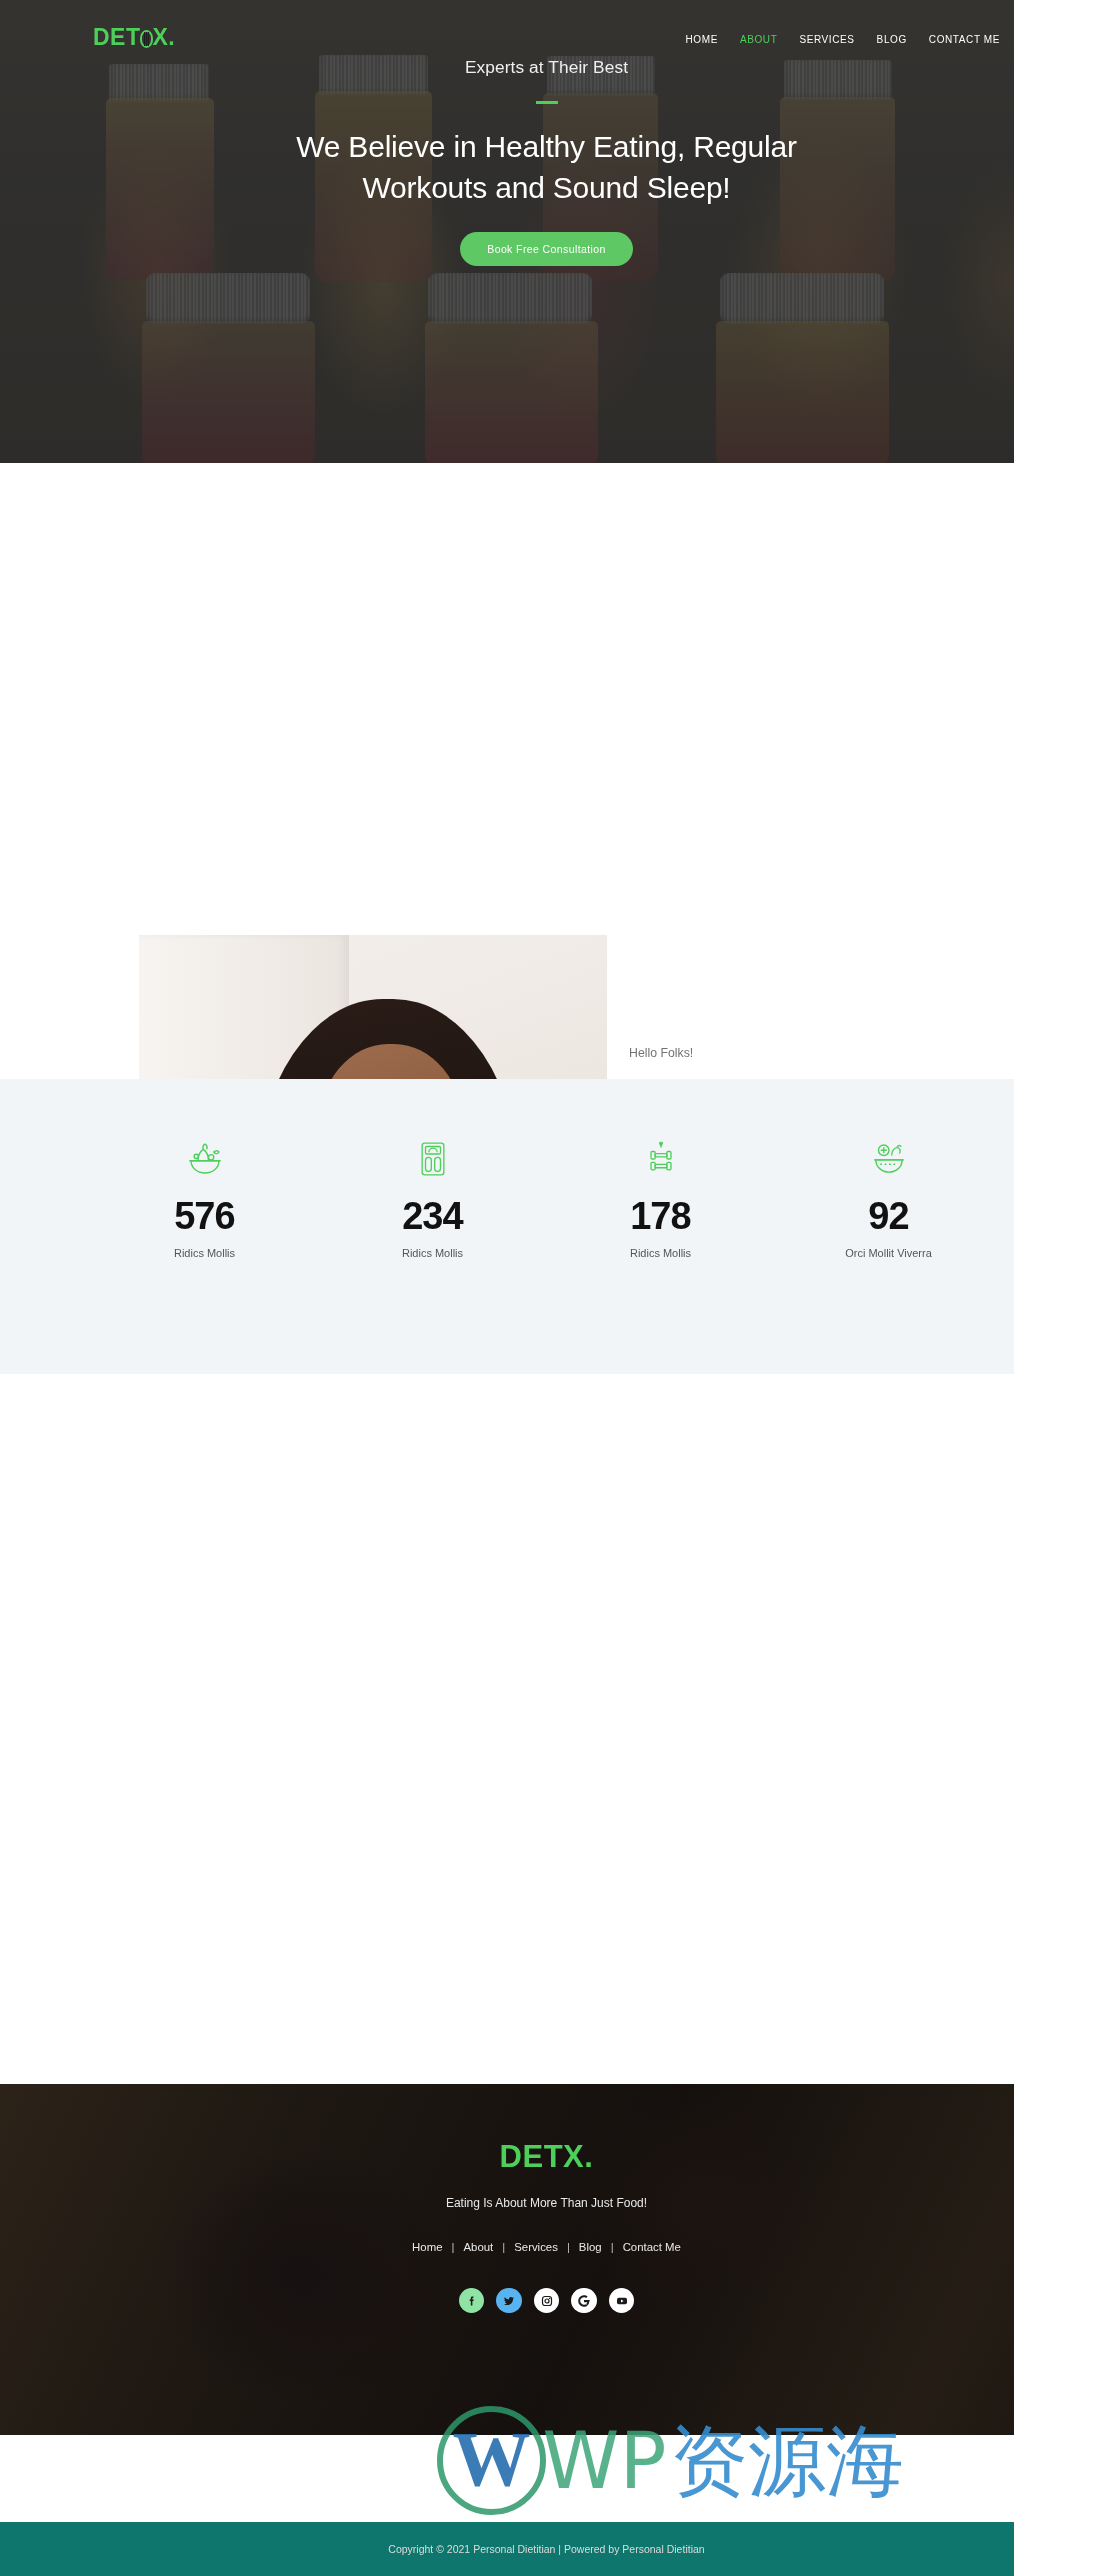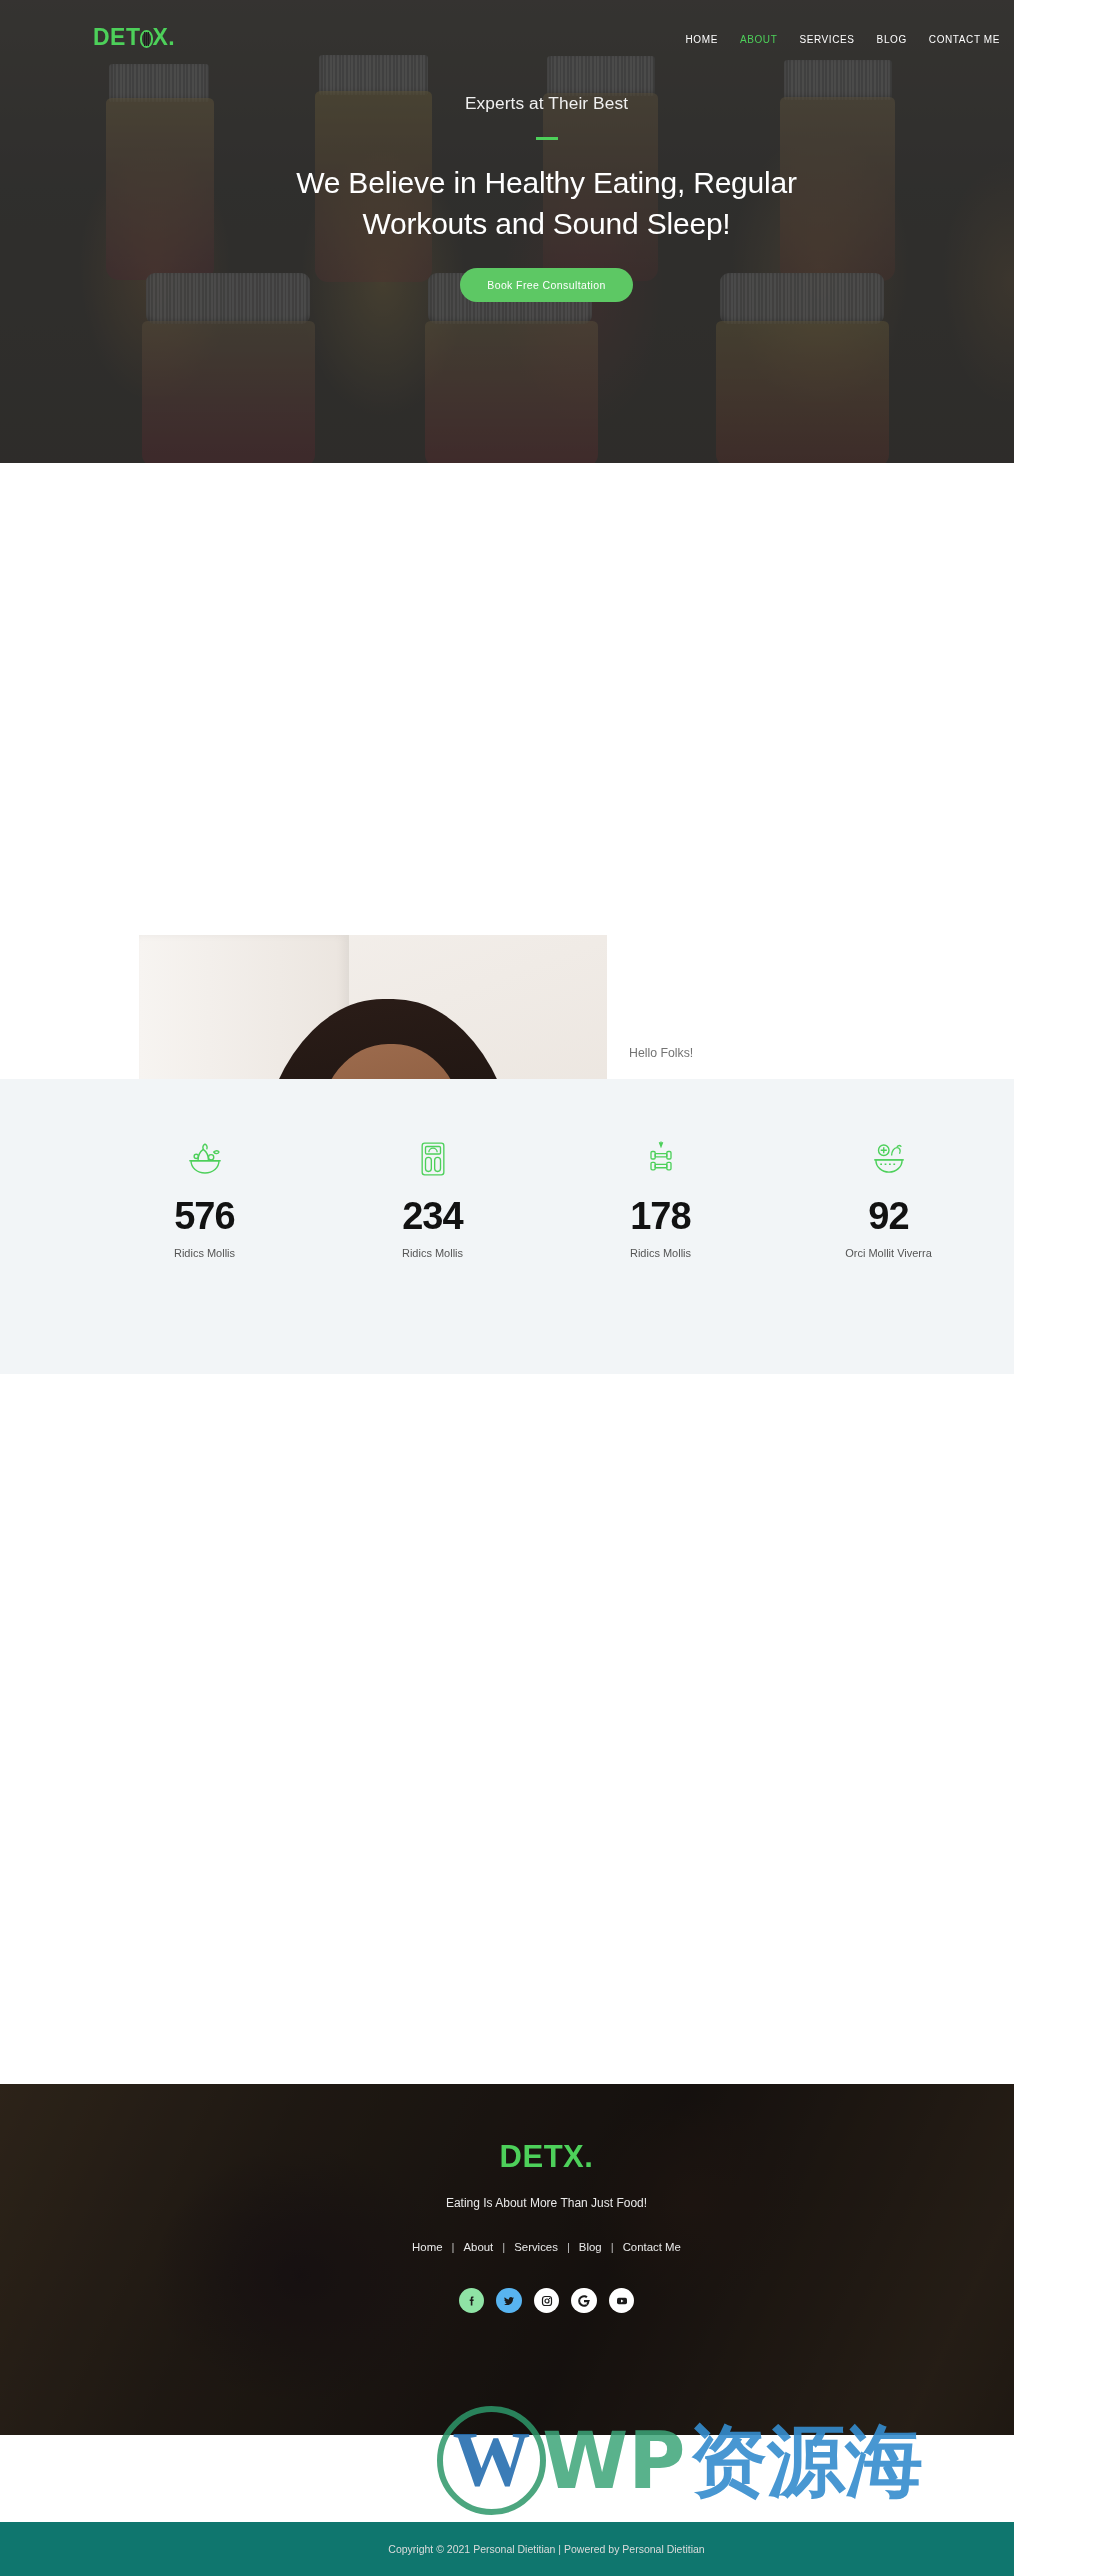--- a/index.html
+++ b/index.html
@@ -59,21 +59,21 @@
   .nav-list { display:flex; align-items:center; gap:22px; list-style:none; }
   .nav-link {
     font-size:10px; color:#ffffff; letter-spacing:0.6px;
     text-decoration:none; text-transform:uppercase; cursor:pointer;
   }
   .nav-link.active { color:#4dd05a; }
 
   .hero-inner {
     position:relative; z-index:5; width:100%; height:100%;
     display:flex; flex-direction:column; align-items:center;
-    padding-top:93px;
+    padding-top:57px;
   }
   .hero-sub {
     font-size:17.3px; color:#f0f0f0; font-weight:400; letter-spacing:0.1px;
   }
   .hero-rule { width:22px; height:2.7px; background:#4dd05a; margin:23px 0 22px; }
   .hero-title {
     font-size:30px; line-height:1.38; color:#fff; font-weight:400;
     text-align:center; max-width:583px; letter-spacing:-0.2px;
   }
   .btn-primary {
@@ -231,21 +231,21 @@
     width:109px; height:109px; border-radius:50%;
     border:6.4px solid rgba(45,150,105,.85);
     position:relative; margin-right:-7.3px;
   }
   .wm-wp::after {
     content:"W"; position:absolute; left:50%; top:50%;
     transform:translate(-50%,-52%); font-size:78px; font-weight:bold;
     color:rgba(38,110,175,.9); font-family:"Liberation Serif", serif;
   }
   .wm-text {
-    font-size:78px; font-weight:bold; line-height:1;
+    font-size:78px; font-weight:normal; line-height:1;
     font-family:"DejaVu Sans", sans-serif;
   }
   .wm-wpt { color:rgba(60,165,120,.85); }
   .wm-cn  { color:rgba(52,140,205,.9); }
 
   .copyright {
     position:absolute; left:0; bottom:0; width:1093px; height:54px;
     background:#0f766e; z-index:9;
     display:flex; align-items:center; justify-content:center;
   }

